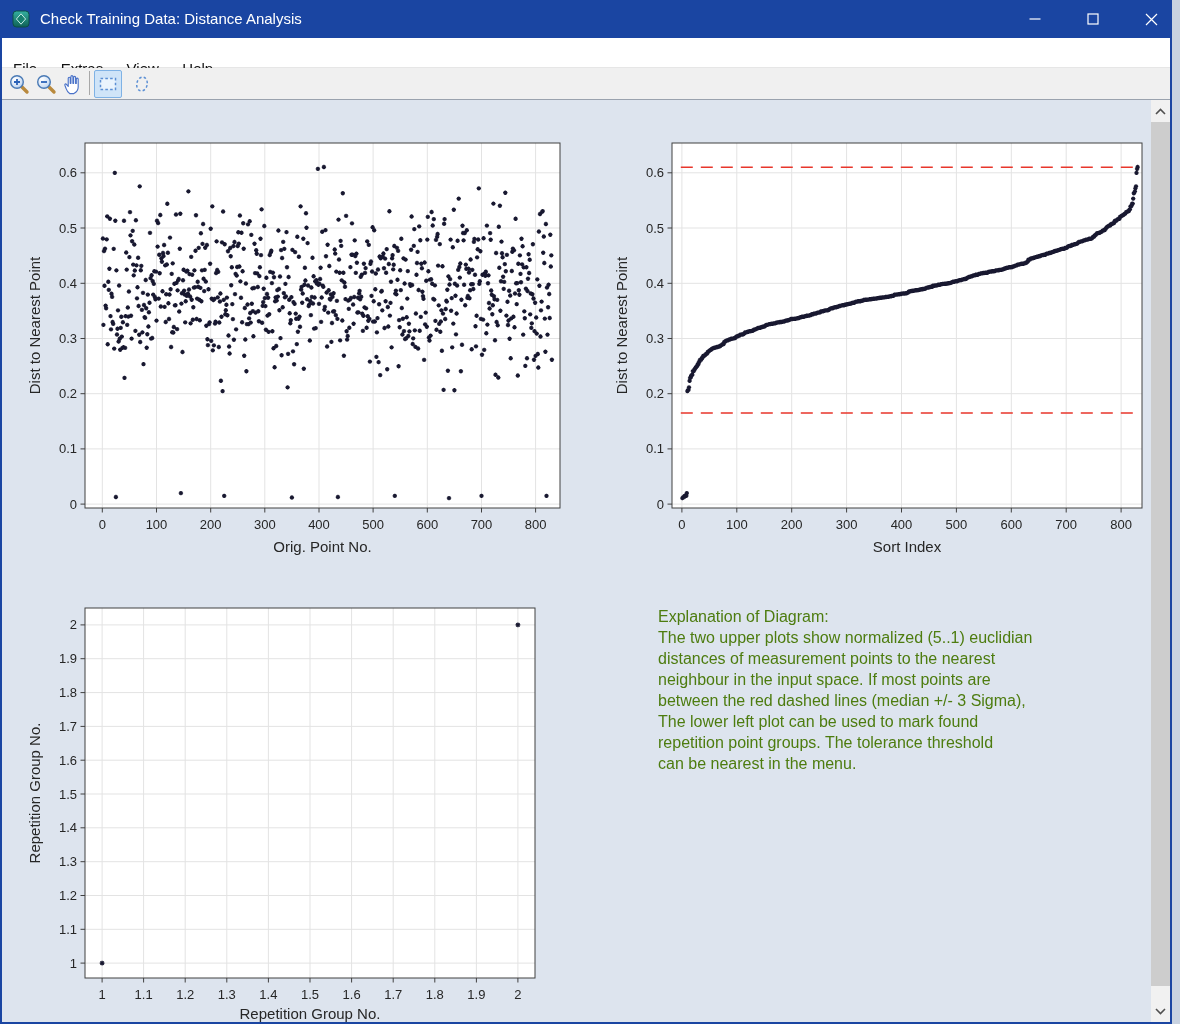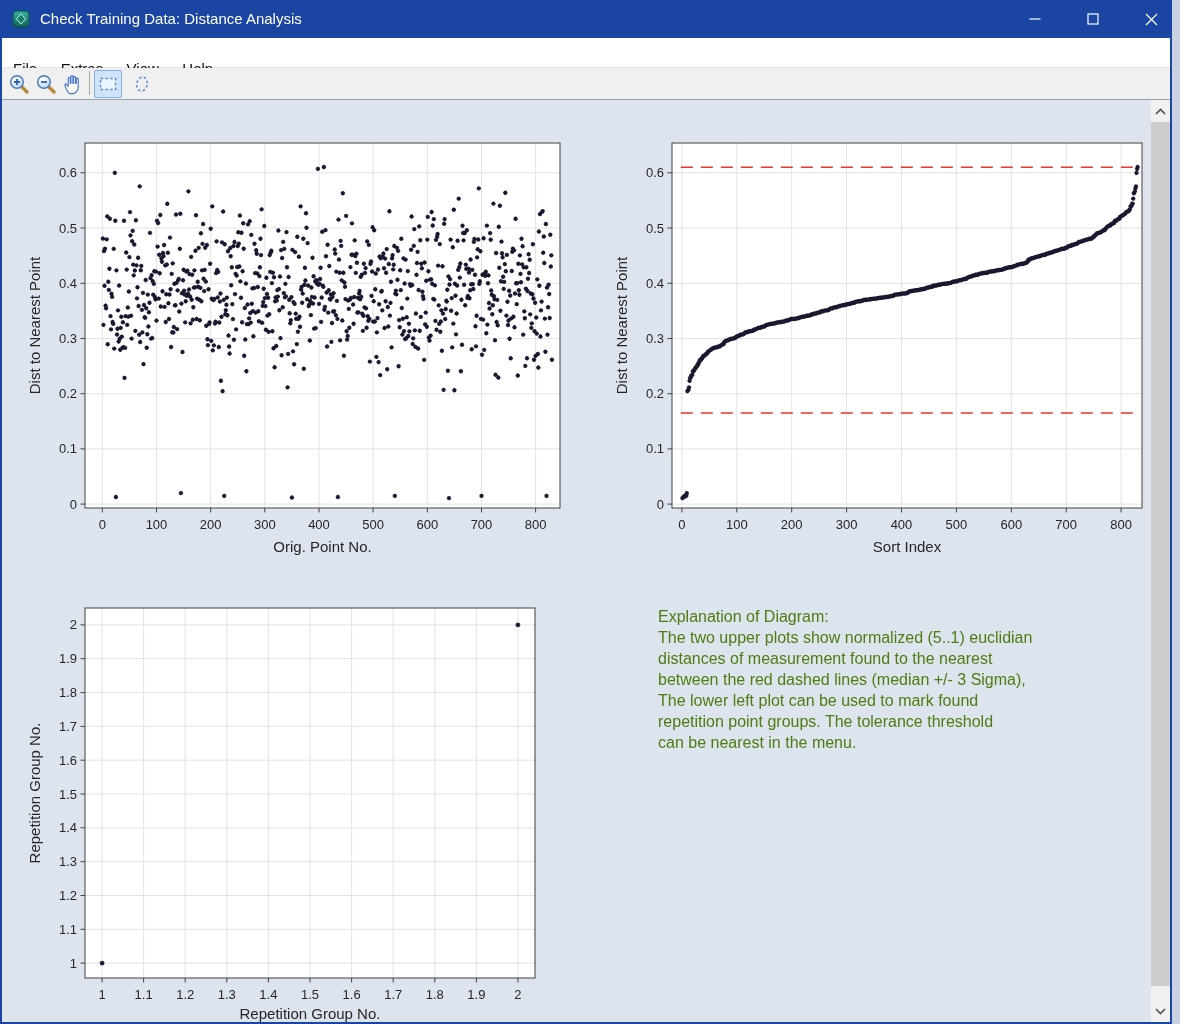--- a/index.html
+++ b/index.html
@@ -327,21 +327,22 @@
           <text x="75" y="629.4" text-anchor="end">2</text>
         </g>
         <text x="308.0" y="1019" text-anchor="middle" fill="#262626" font-size="15" font-family="&quot;Liberation Sans&quot;, sans-serif">Repetition Group No.</text>
         <text x="38" y="793" text-anchor="middle" fill="#262626" font-size="15" font-family="&quot;Liberation Sans&quot;, sans-serif" transform="rotate(-90 38 793)">Repetition Group No.</text>
       </g>
     </svg>
 
   <div class="explanation">
     <span>Explanation of Diagram:</span>
     <span>The two upper plots show normalized (5..1) euclidian</span>
-    <span>distances of measurement found to the nearest</span>
+    <span>distances of measurement points to the nearest</span>
+    <span>neighbour in the input space. If most points are</span>
     <span>between the red dashed lines (median +/- 3 Sigma),</span>
     <span>The lower left plot can be used to mark found</span>
     <span>repetition point groups. The tolerance threshold</span>
     <span>can be nearest in the menu.</span>
   </div>
 
   <div class="vscroll">
     <div class="btn up">
       <svg width="11" height="7" viewBox="0 0 11 7">
           <path d="M1 6 L5.5 1.5 L10 6" fill="none" stroke="#505050" stroke-width="1.6"></path>

